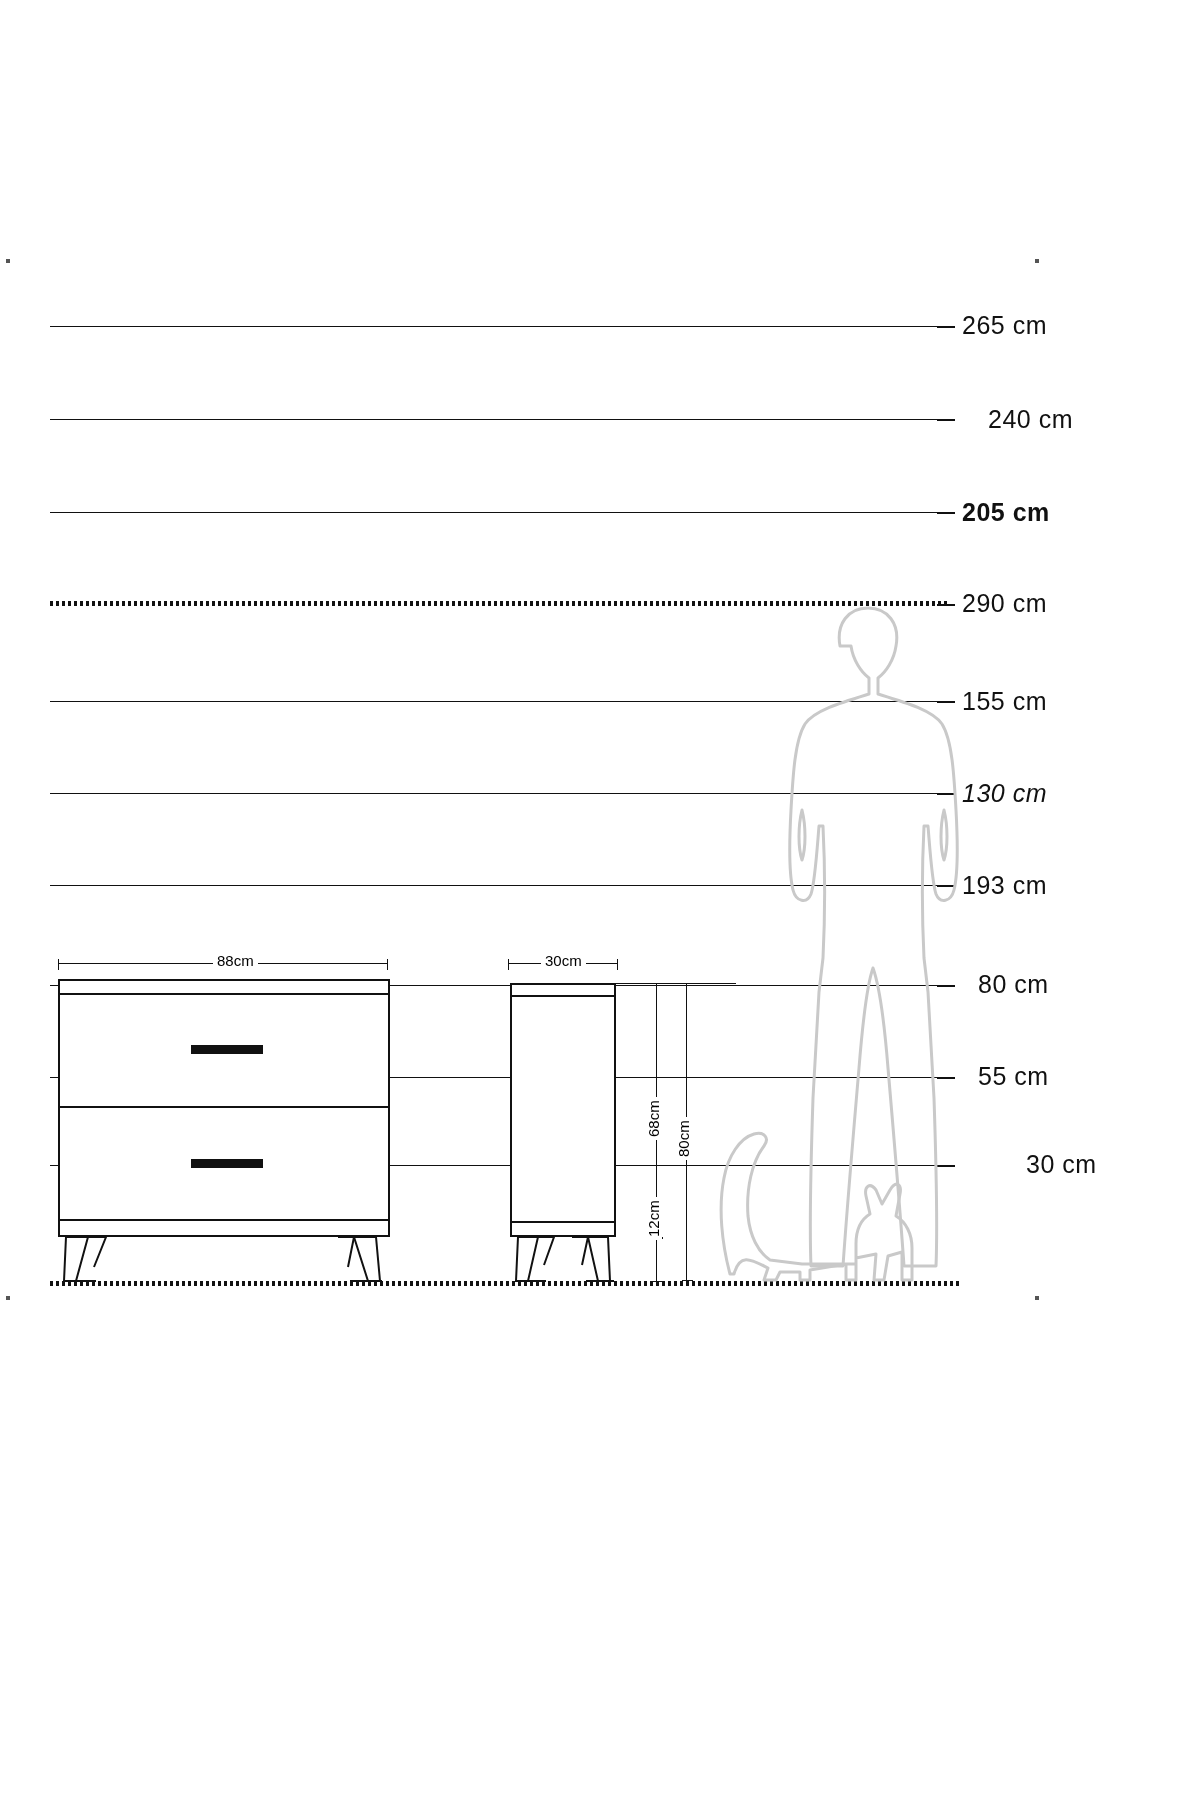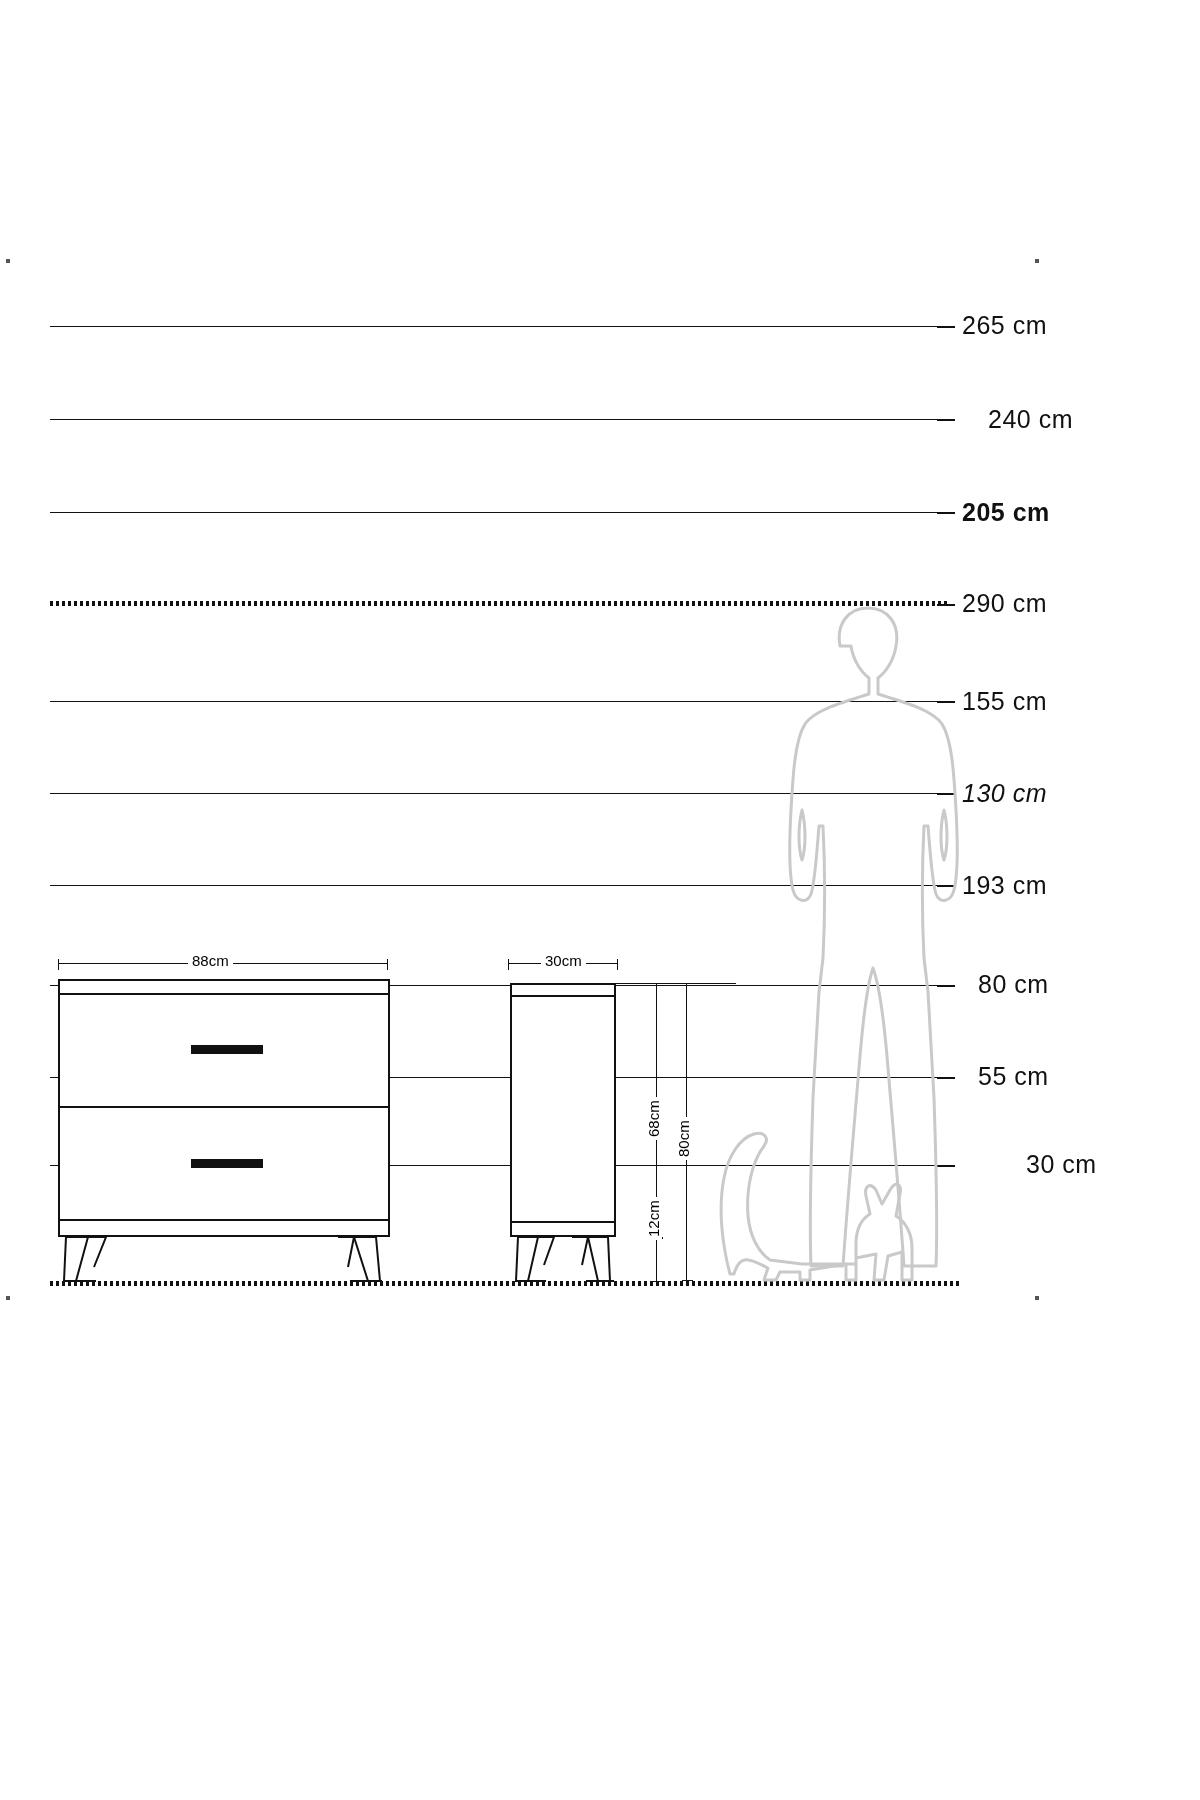--- a/index.html
+++ b/index.html
@@ -181,21 +181,21 @@
   <div class="tick" style="left:937px; top:1077px;"></div>
   <div class="lvl-label" style="left:978px; top:1062px;">55 cm</div>
 
   <div class="hline" style="left:50px; top:1165px; width:895px;"></div>
   <div class="tick" style="left:937px; top:1165px;"></div>
   <div class="lvl-label" style="left:978px; top:1150px;margin-left:48px;">30 cm</div>
 
   <div class="hline dashed-floor" style="left:50px; top:1281px; width:910px;"></div>
 
   <div class="dim-h" style="left:58px; top:963px; width:330px;"></div>
-  <div class="dim-h-label" style="left:188px; top:952px;text-align:center;">88cm</div>
+  <div class="dim-h-label" style="left:213px; top:952px;text-align:center;">88cm</div>
 
   <div class="dim-h" style="left:508px; top:963px; width:110px;"></div>
   <div class="dim-h-label" style="left:541px; top:952px;">30cm</div>
 
   <div class="cab" style="left:58px; top:979px; width:332px; height:258px;">
     <div class="cab-inner-line" style="top:12px;"></div>
     <div class="cab-inner-line" style="top:125px;"></div>
     <div class="cab-inner-line" style="top:238px;"></div>
     <div class="handle" style="left:131px; top:64px; width:70px;"></div>
     <div class="handle" style="left:131px; top:178px; width:70px;"></div>

